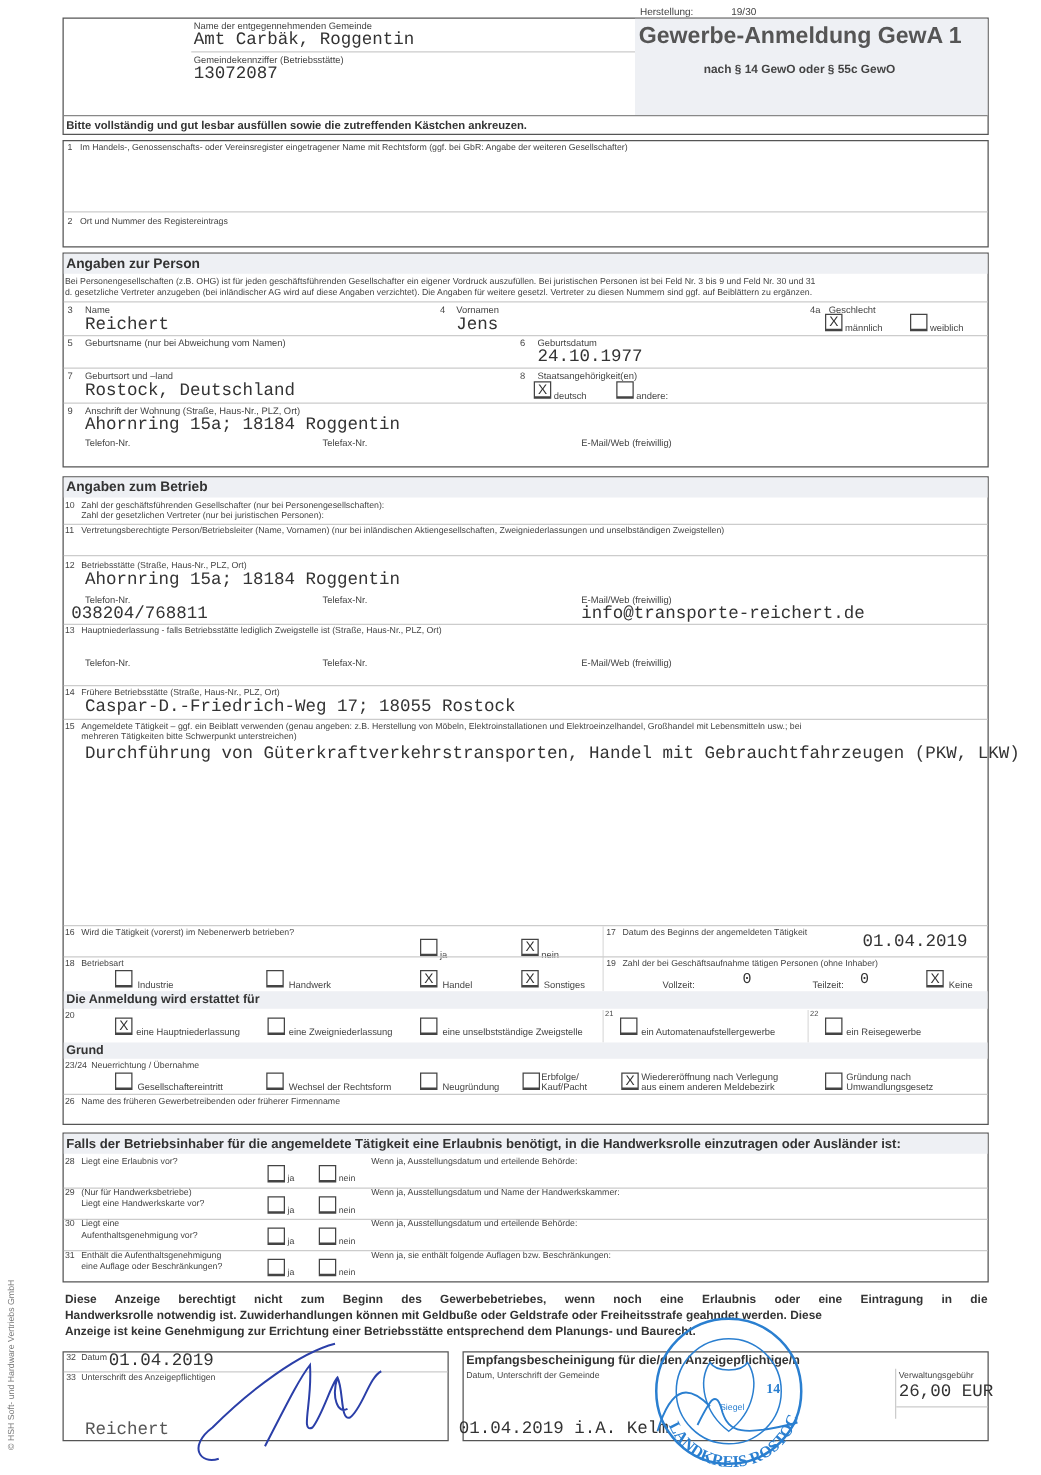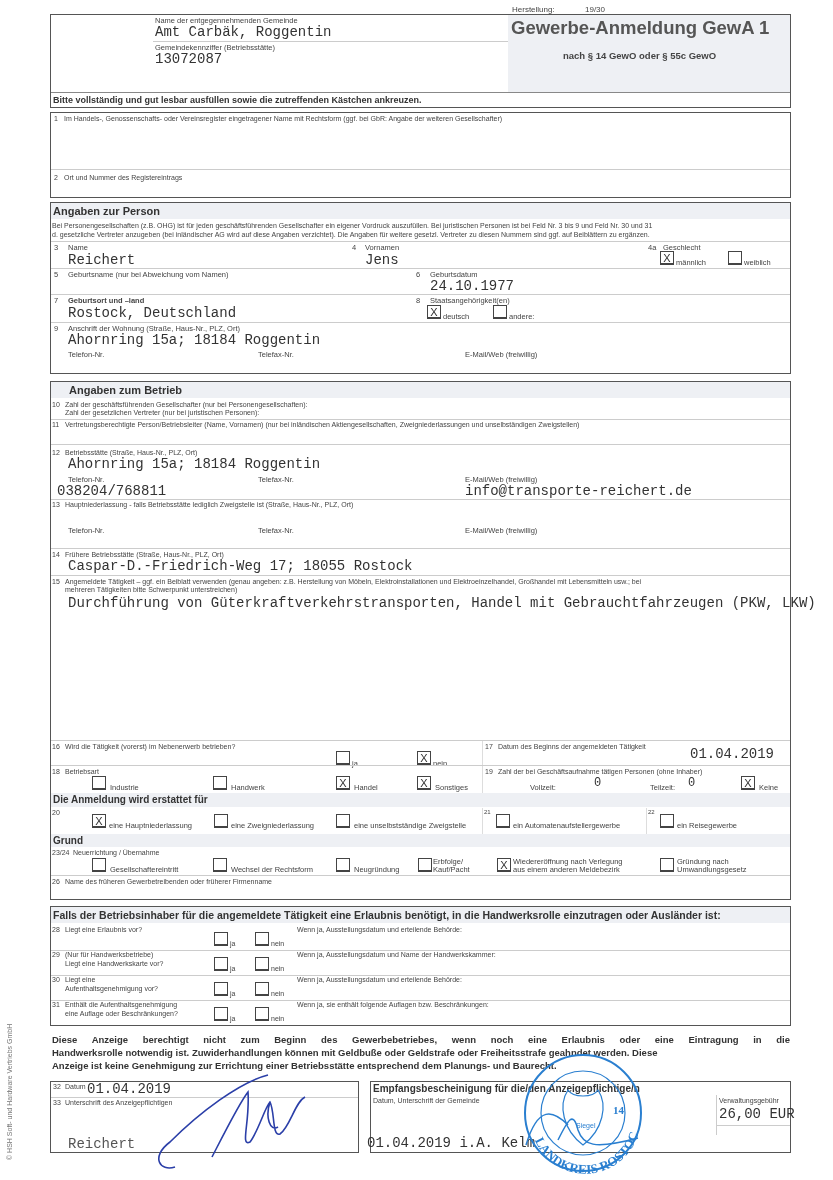--- a/index.html
+++ b/index.html
@@ -65,40 +65,40 @@
 <div class="hline" style="left:51px;top:268px;width:739px;"></div>
 
 <div class="abs lbl" style="left:54px;top:270px;">5</div>
 <div class="abs lbl" style="left:68px;top:270px;">Geburtsname (nur bei Abweichung vom Namen)</div>
 <div class="abs lbl" style="left:416px;top:270px;">6</div>
 <div class="abs lbl" style="left:430px;top:270px;">Geburtsdatum</div>
 <div class="abs val" style="left:430px;top:278px;">24.10.1977</div>
 <div class="hline" style="left:51px;top:294px;width:739px;"></div>
 
 <div class="abs lbl" style="left:54px;top:296px;">7</div>
-<div class="abs lbl" style="left:68px;top:296px;font-weight:bold;">Geburtsort und –land</div>
+<div class="abs lbl" style="left:68px;top:296px;">Geburtsort und –land</div>
 <div class="abs val" style="left:68px;top:305px;">Rostock, Deutschland</div>
 <div class="abs lbl" style="left:416px;top:296px;">8</div>
 <div class="abs lbl" style="left:430px;top:296px;">Staatsangehörigkeit(en)</div>
 <div class="cb" style="left:427px;top:305px;">X</div>
 <div class="cbl" style="left:443px;top:312px;">deutsch</div>
 <div class="cb" style="left:493px;top:305px;"></div>
 <div class="cbl" style="left:509px;top:312px;">andere:</div>
 <div class="hline" style="left:51px;top:322px;width:739px;"></div>
 
 <div class="abs lbl" style="left:54px;top:324px;">9</div>
 <div class="abs lbl" style="left:68px;top:324px;">Anschrift der Wohnung (Straße, Haus-Nr., PLZ, Ort)</div>
 <div class="abs val" style="left:68px;top:332px;">Ahornring 15a; 18184 Roggentin</div>
 <div class="abs lbl" style="left:68px;top:350px;">Telefon-Nr.</div>
 <div class="abs lbl" style="left:258px;top:350px;">Telefax-Nr.</div>
 <div class="abs lbl" style="left:465px;top:350px;">E-Mail/Web (freiwillig)</div>
 
 <div class="box" style="left:50px;top:381px;width:741px;height:519px;"></div>
 <div class="abs shade" style="left:51px;top:382px;width:739px;height:16px;"></div>
-<div class="abs sec-title" style="left:53px;top:384px;margin-left:16px;">Angaben zum Betrieb</div>
+<div class="abs sec-title" style="left:53px;top:384px;">Angaben zum Betrieb</div>
 <div class="abs lbl small" style="left:52px;top:401px;">10</div>
 <div class="abs lbl small" style="left:65px;top:401px;">Zahl der geschäftsführenden Gesellschafter (nur bei Personengesellschaften):</div>
 <div class="abs lbl small" style="left:65px;top:409px;">Zahl der gesetzlichen Vertreter (nur bei juristischen Personen):</div>
 <div class="hline" style="left:51px;top:419px;width:739px;"></div>
 <div class="abs lbl small" style="left:52px;top:421px;">11</div>
 <div class="abs lbl small" style="left:65px;top:421px;">Vertretungsberechtigte Person/Betriebsleiter (Name, Vornamen) (nur bei inländischen Aktiengesellschaften, Zweigniederlassungen und unselbständigen Zweigstellen)</div>
 <div class="hline" style="left:51px;top:444px;width:739px;"></div>
 
 <div class="abs lbl small" style="left:52px;top:449px;">12</div>
 <div class="abs lbl small" style="left:65px;top:449px;">Betriebsstätte (Straße, Haus-Nr., PLZ, Ort)</div>

